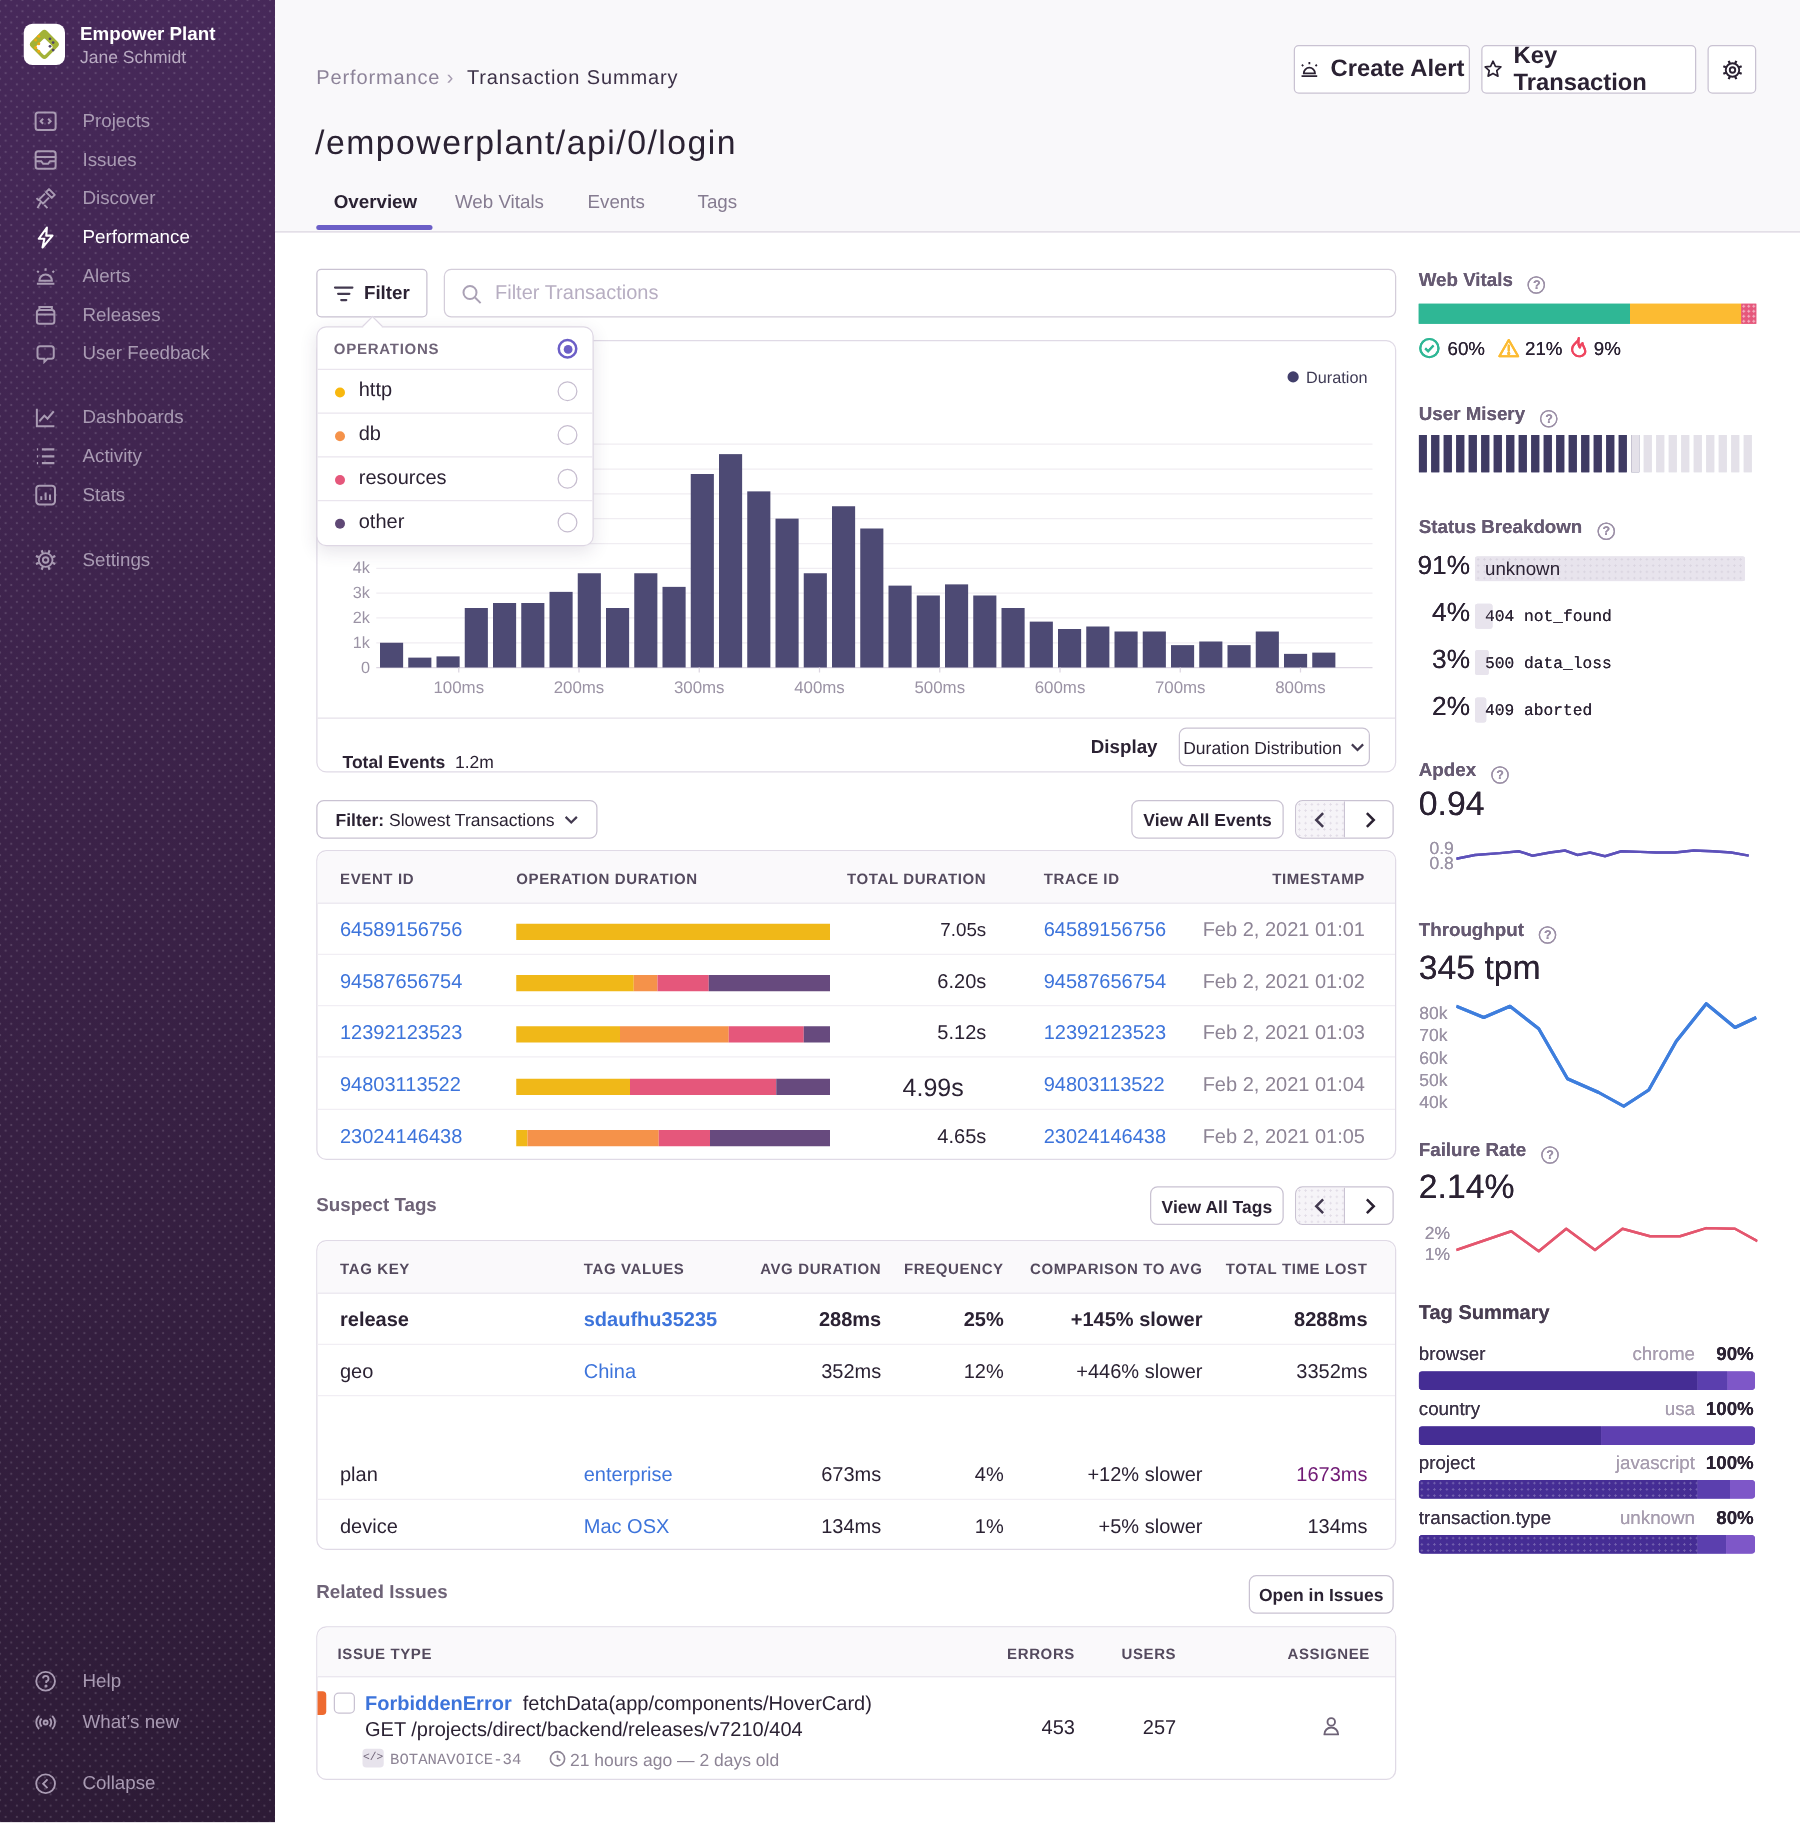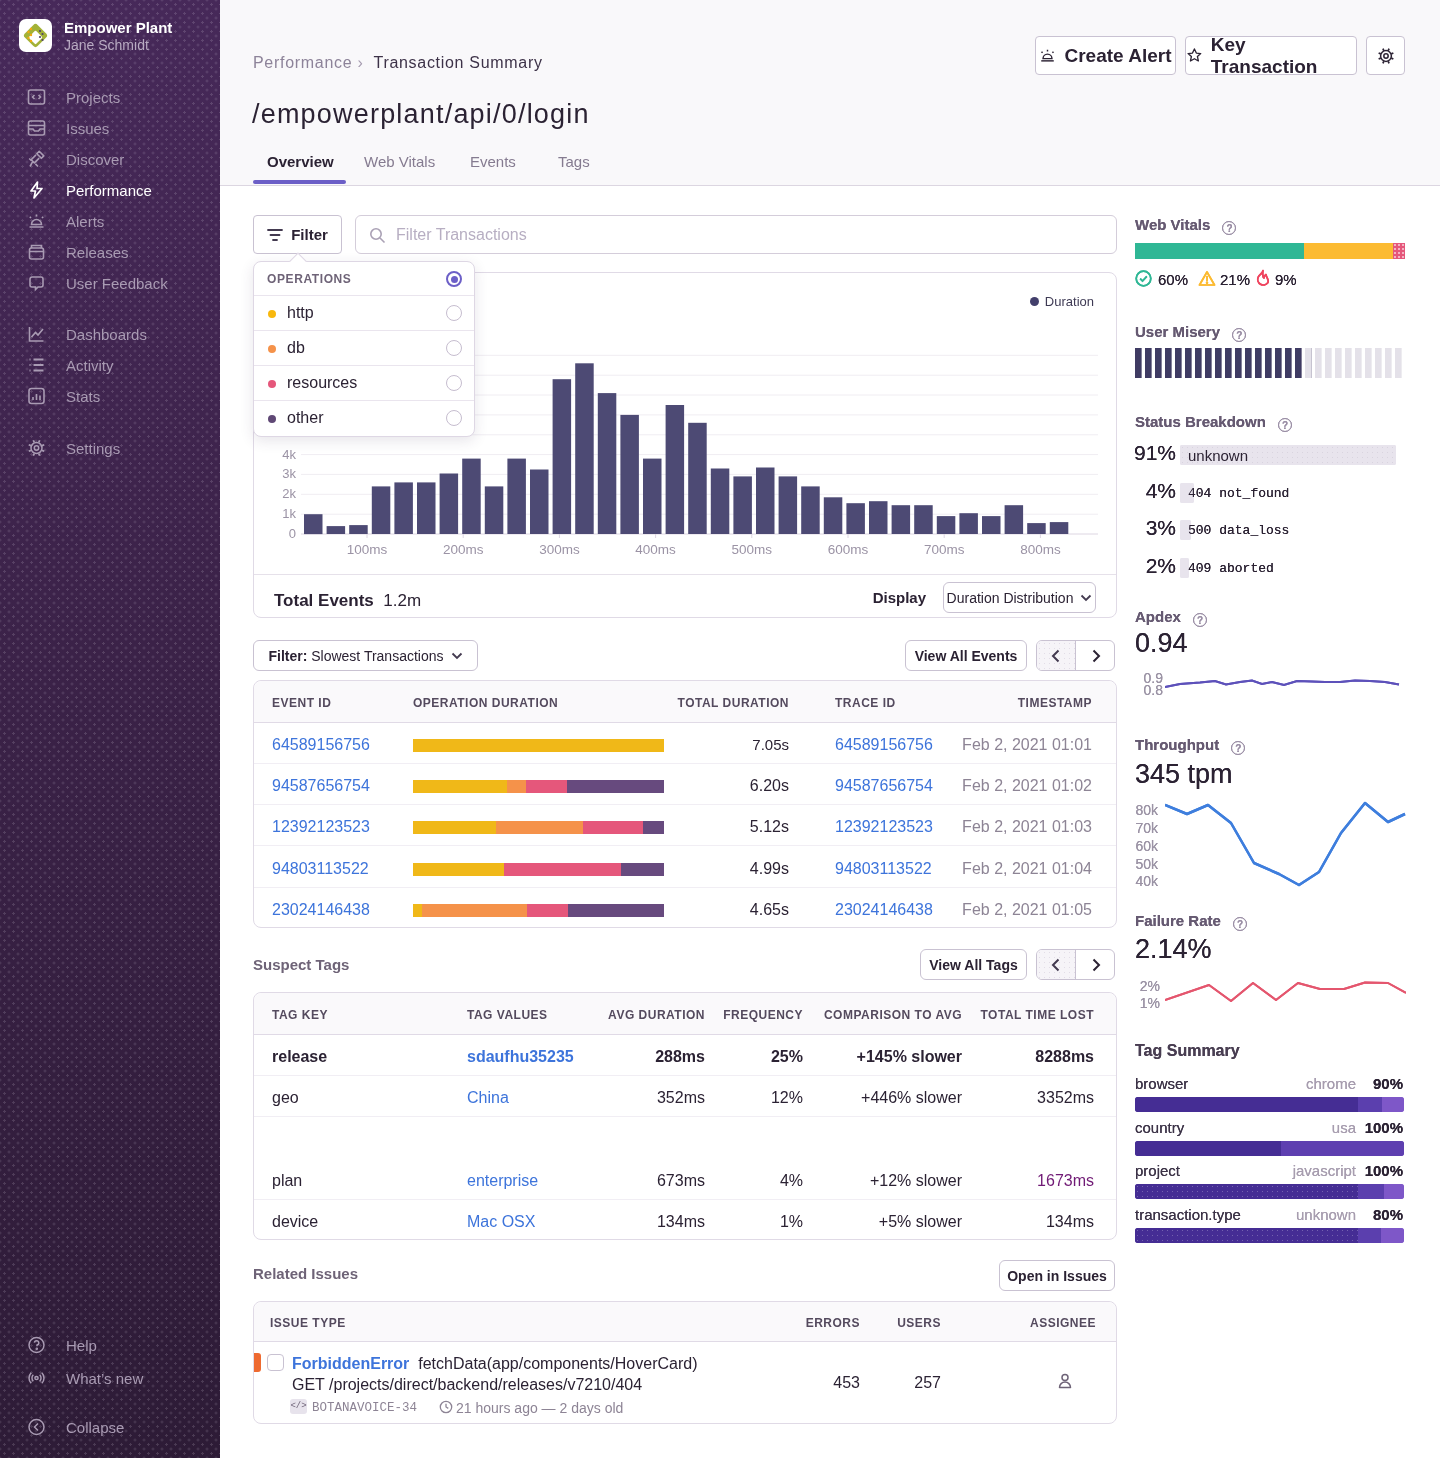--- a/index.html
+++ b/index.html
@@ -276,21 +276,21 @@
     <line x1="497.8" x2="497.8" y1="261" y2="265" stroke="#ddd6e2"></line>
     <text x="497.8" y="281" font-size="13.5" fill="#9b93a5" text-anchor="middle">500ms</text>
     <line x1="594.0" x2="594.0" y1="261" y2="265" stroke="#ddd6e2"></line>
     <text x="594.0" y="281" font-size="13.5" fill="#9b93a5" text-anchor="middle">600ms</text>
     <line x1="690.2" x2="690.2" y1="261" y2="265" stroke="#ddd6e2"></line>
     <text x="690.2" y="281" font-size="13.5" fill="#9b93a5" text-anchor="middle">700ms</text>
     <line x1="786.4" x2="786.4" y1="261" y2="265" stroke="#ddd6e2"></line>
     <text x="786.4" y="281" font-size="13.5" fill="#9b93a5" text-anchor="middle">800ms</text>
     </svg>
     <div class="abs" style="left:0; right:0; top:301px; height:45px; border-top:1px solid #e6e1ea;">
-      <div class="abs" style="left:20px; top:16px; font-size:17px; color:#2b2233;"><b>Total Events</b>&nbsp; 1.2m</div>
+      <div class="abs" style="left:20px; top:26px; font-size:14px; color:#2b2233;"><b>Total Events</b>&nbsp; 1.2m</div>
       <div class="abs" style="right:190px; top:14px; font-size:15px; font-weight:bold; color:#2b2233;">Display</div>
       <div class="abs" style="right:20px; top:7px; width:153px; height:31px; border:1px solid #c9c2d2; border-radius:6px; font-size:14px; color:#2b2233; display:flex; align-items:center; justify-content:center; gap:7px;">Duration Distribution <svg width="12" height="8" viewBox="0 0 12 8" fill="none" stroke="#433a50" stroke-width="1.8">
             <path d="M1.5 1.5 L6 6 L10.5 1.5"></path>
           </svg></div>
     </div>
   </div>
 
   <div class="abs" style="left:253px; top:261px; width:222px; height:176px; background:#fff; border:1px solid #ded7e4; border-radius:8px; box-shadow:0 4px 14px rgba(60,40,80,0.12);">
     <div class="abs" style="left:38px; top:-7px; width:12px; height:12px; background:#fff; border-left:1px solid #ded7e4; border-top:1px solid #ded7e4; transform:rotate(45deg);"></div>
     <div class="abs" style="left:0; top:0; width:100%; height:34px; border-bottom:1px solid #eae5ee;">
@@ -379,21 +379,21 @@
   <div class="abs link" style="left:581px;top:13px;font-size:16px;">12392123523</div>
   <div class="abs gray" style="right:24px;top:13px;font-size:16px;">Feb 2, 2021 01:03</div>
   </div>
   <div class="abs" style="left:0;top:166px;width:100%;height:41px;border-bottom:1px solid #f1eef4;">
   <div class="abs link" style="left:18px;top:13px;font-size:16px;">94803113522</div>
   <div class="abs" style="left:159px;top:16px;width:251px;height:13px;">
   <div class="abs" style="left:0.0px;top:0;width:90.9px;height:13px;background:#f0b818;"></div>
   <div class="abs" style="left:90.9px;top:0;width:116.7px;height:13px;background:#e5577b;"></div>
   <div class="abs" style="left:207.6px;top:0;width:43.4px;height:13px;background:#674a7e;"></div>
   </div>
-  <div class="abs" style="right:327px;top:13px;font-size:16px;color:#2b2233;text-align:right;">4.99s</div>
+  <div class="abs" style="right:345px;top:13px;font-size:20px;color:#2b2233;text-align:right;">4.99s</div>
   <div class="abs link" style="left:581px;top:13px;font-size:16px;">94803113522</div>
   <div class="abs gray" style="right:24px;top:13px;font-size:16px;">Feb 2, 2021 01:04</div>
   </div>
   <div class="abs" style="left:0;top:207px;width:100%;height:41px;">
   <div class="abs link" style="left:18px;top:13px;font-size:16px;">23024146438</div>
   <div class="abs" style="left:159px;top:16px;width:251px;height:13px;">
   <div class="abs" style="left:0.0px;top:0;width:8.5px;height:13px;background:#f0b818;"></div>
   <div class="abs" style="left:8.5px;top:0;width:105.2px;height:13px;background:#f5924a;"></div>
   <div class="abs" style="left:113.7px;top:0;width:41.7px;height:13px;background:#e5577b;"></div>
   <div class="abs" style="left:155.4px;top:0;width:95.6px;height:13px;background:#674a7e;"></div>

